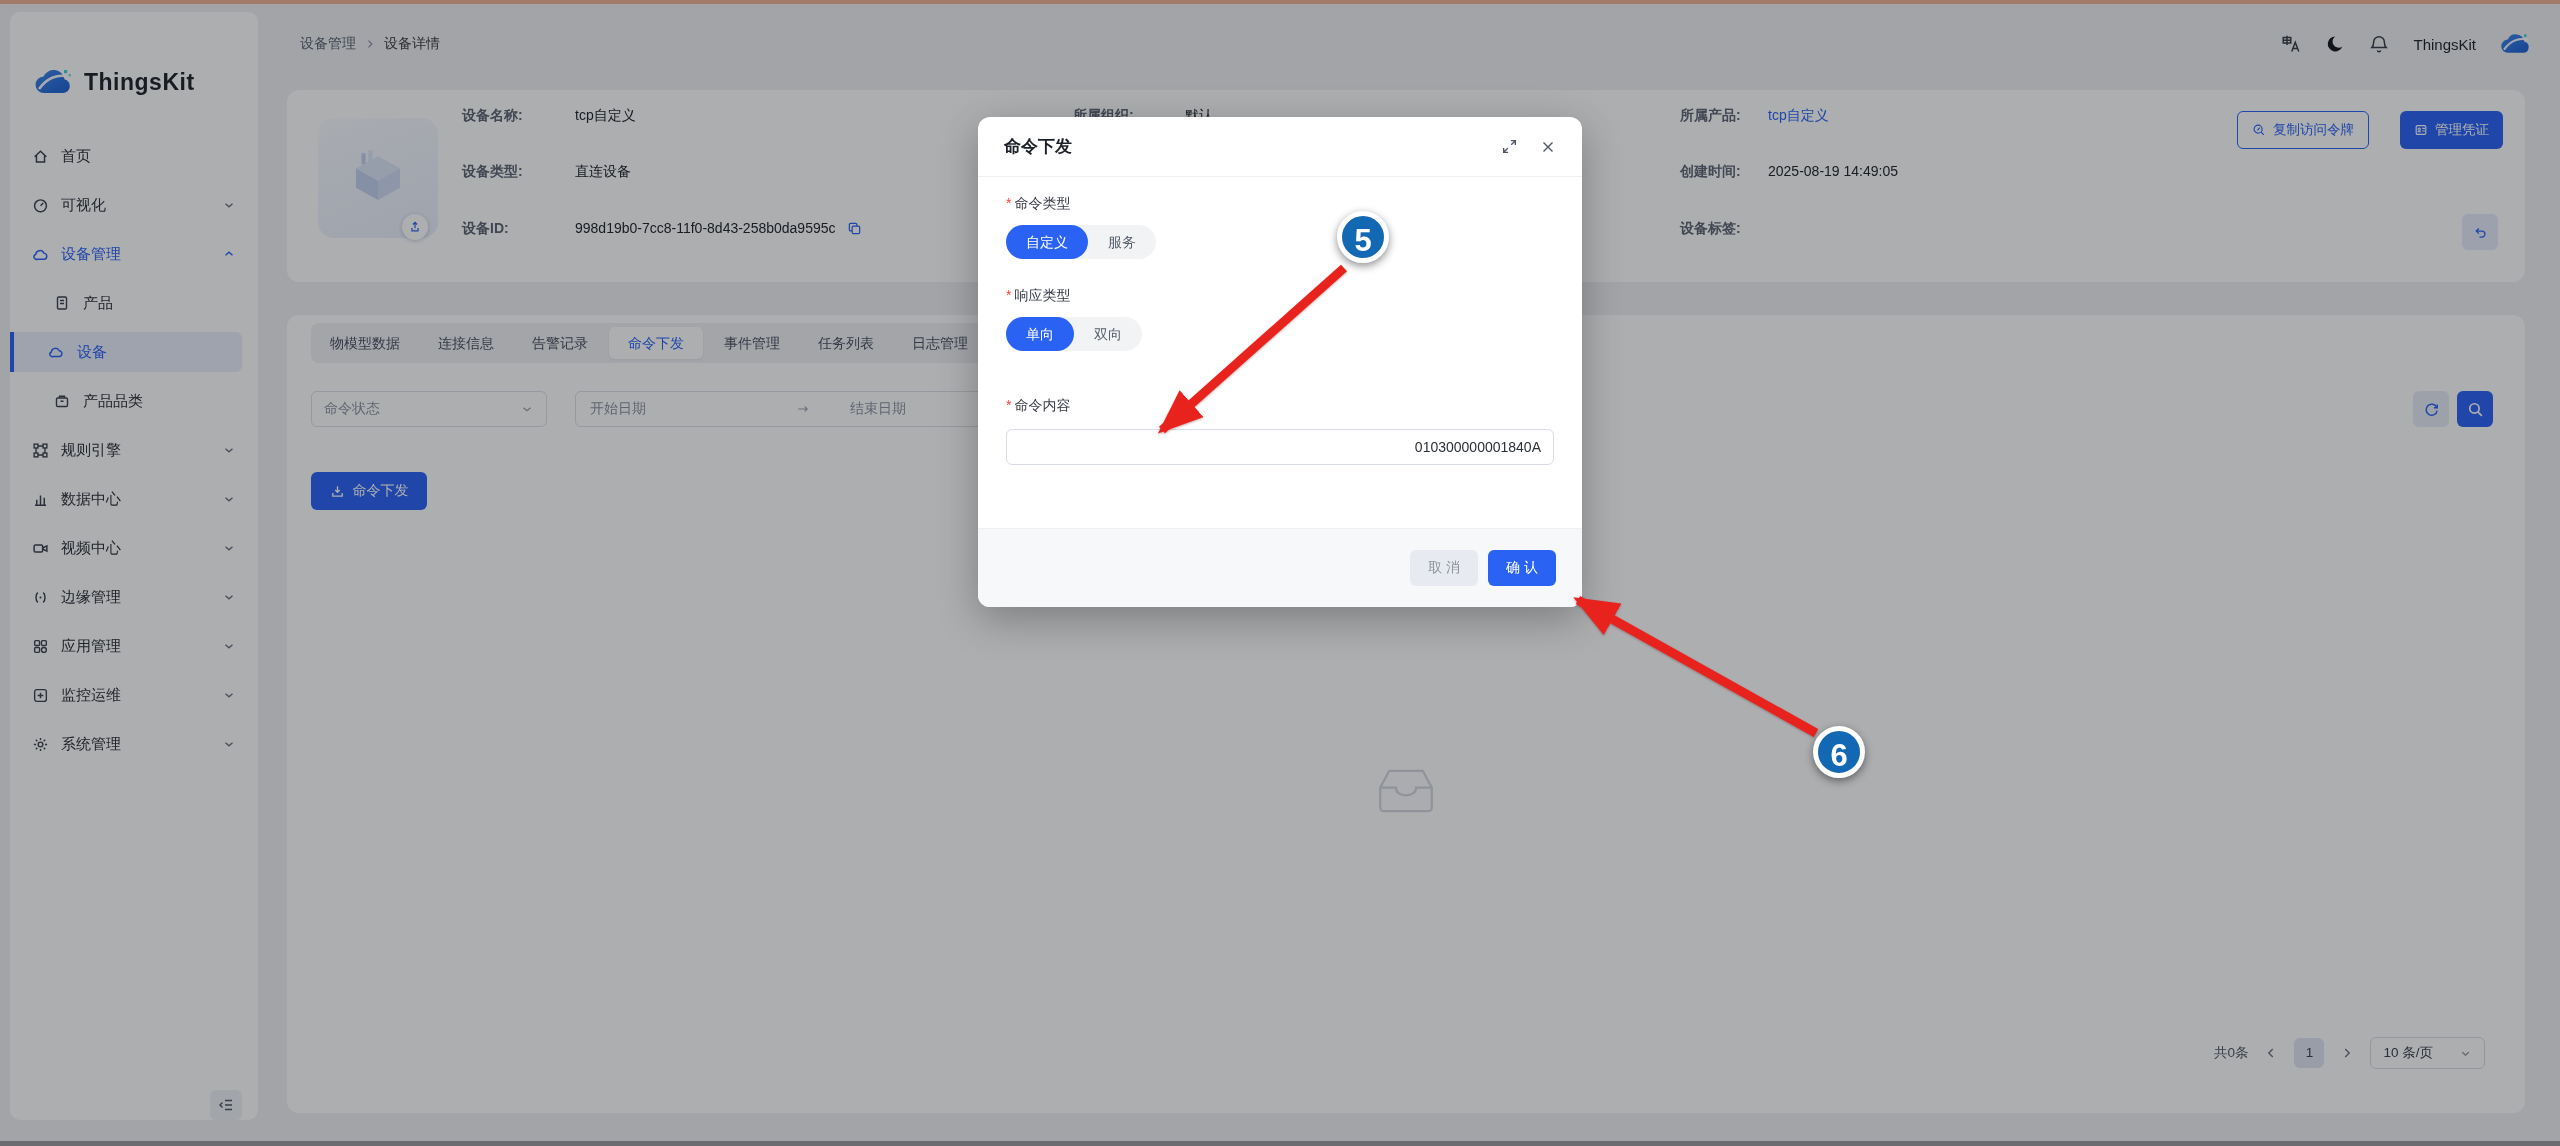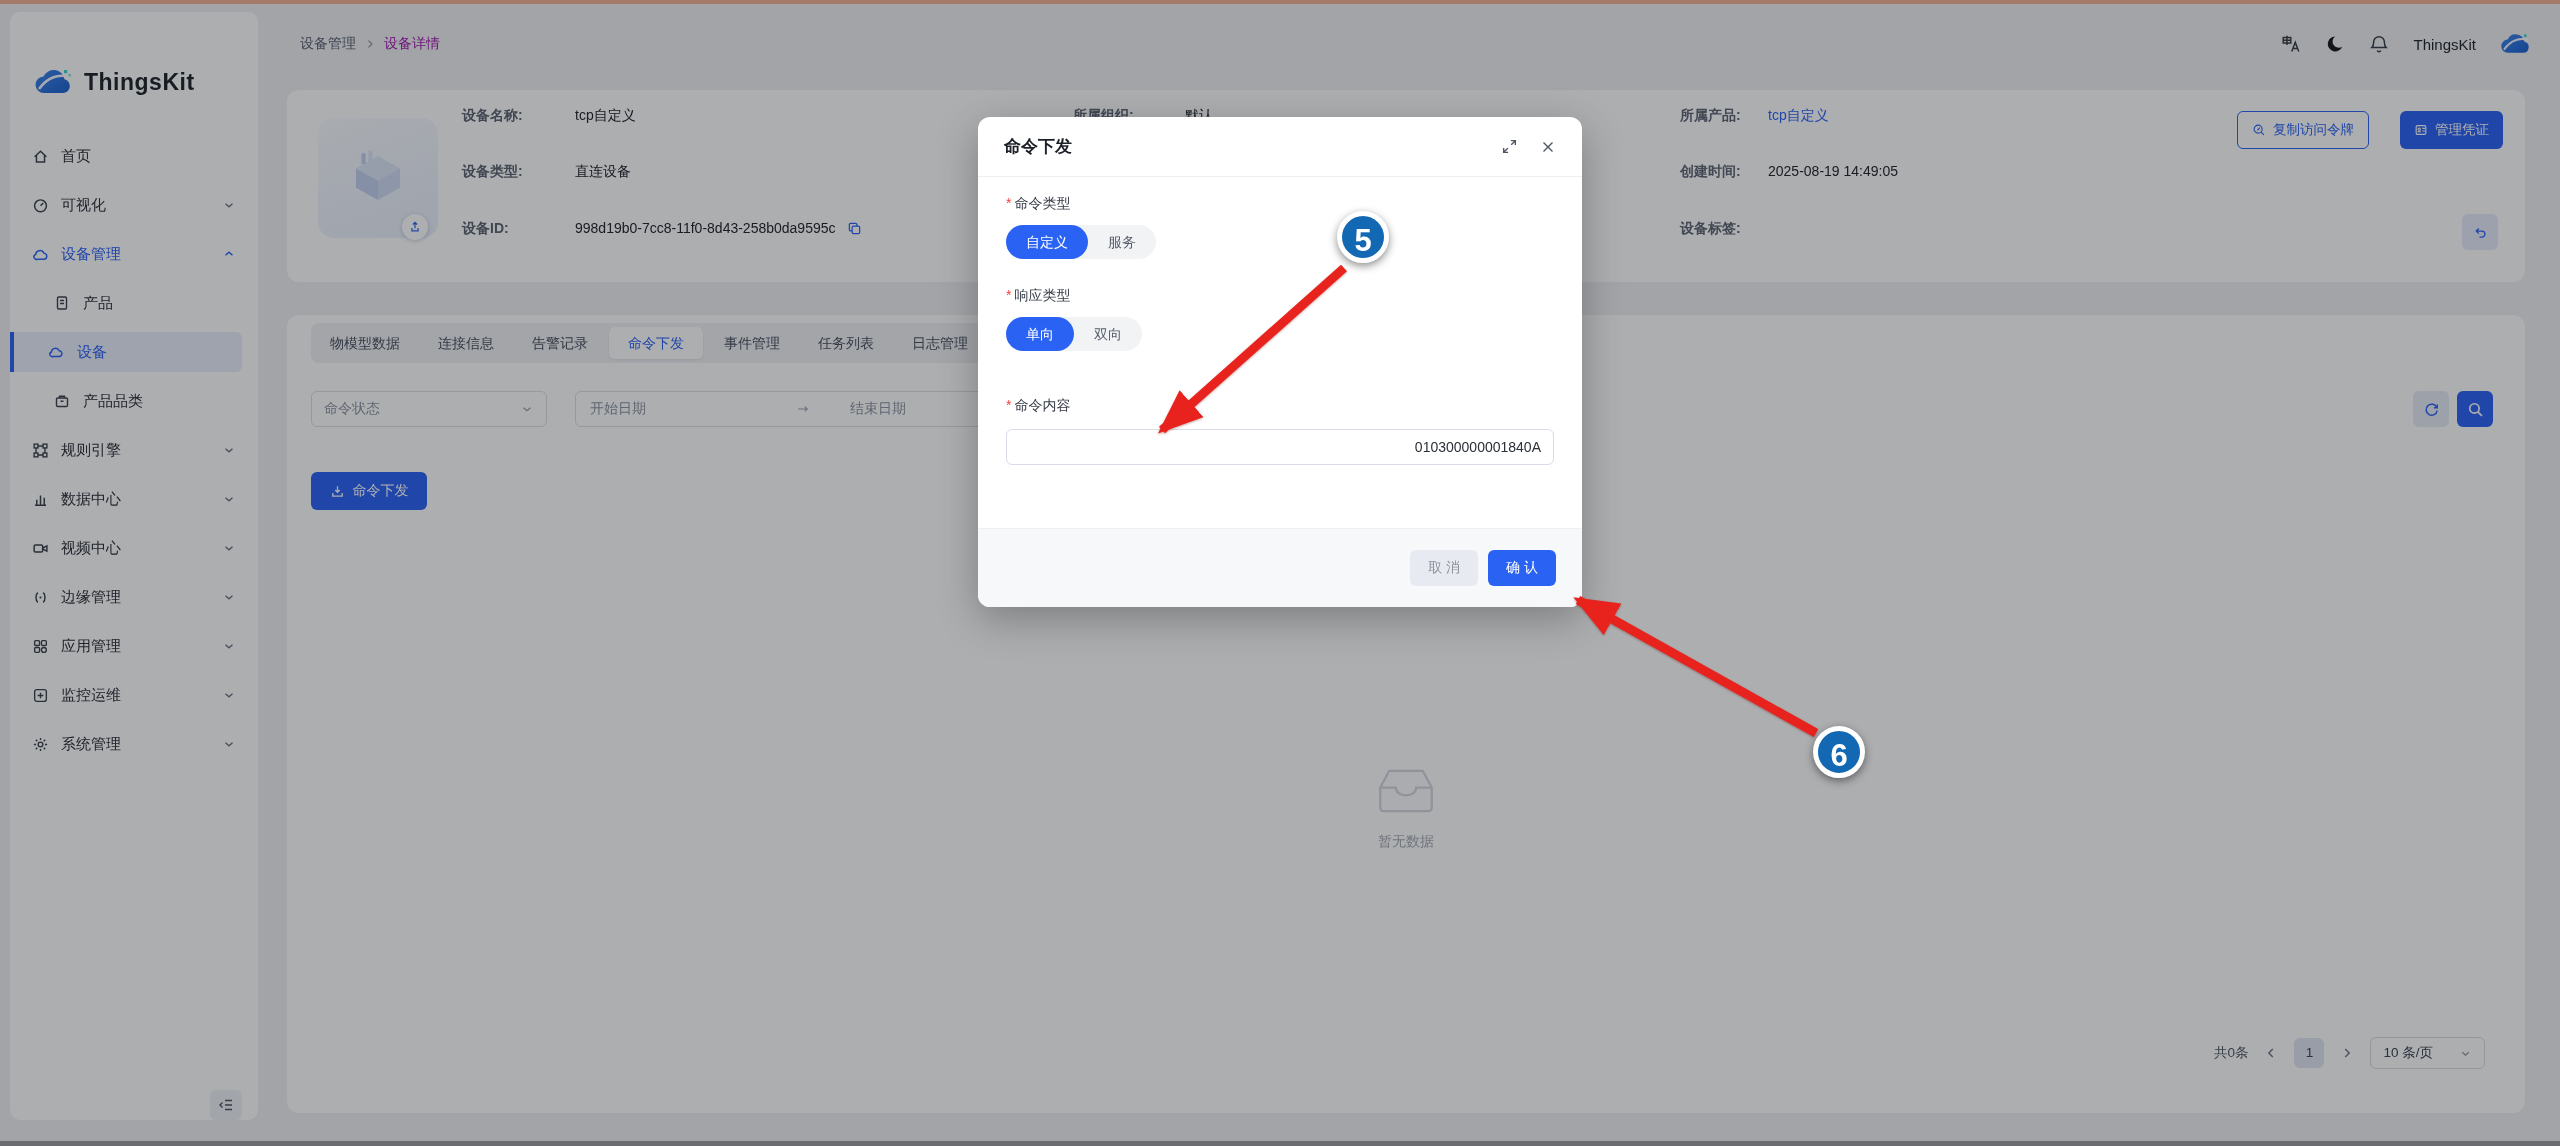--- a/index.html
+++ b/index.html
@@ -21,21 +21,21 @@
   .mi .ic { width:17px; height:17px; margin-right:12px; color:#3a414c; flex:none; }
   .mi .chev { margin-left:auto; width:14px; height:14px; color:#6b7280; }
   .mi.child { padding-left:30px; }
   .mi.blue, .mi.blue .ic, .mi.blue .chev { color:#2a62f4; }
   .mi.active { margin-left:0; margin-right:16px; border-left:4px solid #2a62f4; border-radius:0 6px 6px 0; background:#e8eefc; padding-left:34px; color:#2a62f4; }
   .mi.active .ic { color:#2a62f4; }
   .collapse-btn { position:absolute; left:200px; top:1078px; width:32px; height:30px; background:#eef1f6; border-radius:6px; display:flex; align-items:center; justify-content:center; color:#4c5navigation566; color:#4c5566; }
 
   
   .breadcrumb { position:absolute; left:300px; top:30px; height:28px; display:flex; align-items:center; gap:8px; font-size:14px; color:#5a6370; z-index:2; }
-  .breadcrumb .crumb-active { color:#a21caf; }
+  .breadcrumb .crumb-active { color:#404040; }
   .top-actions { position:absolute; right:28px; top:26px; height:36px; display:flex; align-items:center; gap:24px; z-index:2; color:#353c46; }
   .top-actions .user { font-size:15px; color:#1d2329; }
 
   
   .device-card { position:absolute; left:287px; top:90px; width:2238px; height:192px; background:#fff; border-radius:12px; z-index:2; }
   .content-card { position:absolute; left:287px; top:315px; width:2238px; height:798px; background:#fff; border-radius:12px; z-index:2; }
 
   .dev-img { position:absolute; left:31px; top:28px; width:120px; height:120px; border-radius:16px; background:linear-gradient(160deg,#f8fbff,#e9effb); display:flex; align-items:center; justify-content:center; }
   .share-chip { position:absolute; right:10px; bottom:-2px; width:26px; height:26px; border-radius:50%; background:#fff; box-shadow:0 1px 4px rgba(40,60,120,.25); display:flex; align-items:center; justify-content:center; color:#2a62f4; }
 
@@ -475,21 +475,20 @@
     </div>
 
 
     <div class="empty">
       <span>
         <svg viewBox="0 0 64 50" width="72" height="56" fill="#fbfcfd" stroke="#d3d7de" stroke-width="2">
           <path d="M9 22 17 7h30l8 15v18a3 3 0 0 1-3 3H12a3 3 0 0 1-3-3z"></path>
           <path d="M9 22h14c0 4 3.5 7 9 7s9-3 9-7h14" fill="none"></path>
         </svg>
       </span>
-      <div class="etext">暂无数据</div>
     </div>
 
     <div class="pager">
       <span>共0条</span>
       <span class="pg-chev">
           <svg viewBox="0 0 16 16" width="14" height="14" fill="none" stroke="currentColor" stroke-width="1.6">
             <path d="M10 3.5 5.5 8 10 12.5"></path>
           </svg>
         </span>
       <span class="pg-num">1</span>

